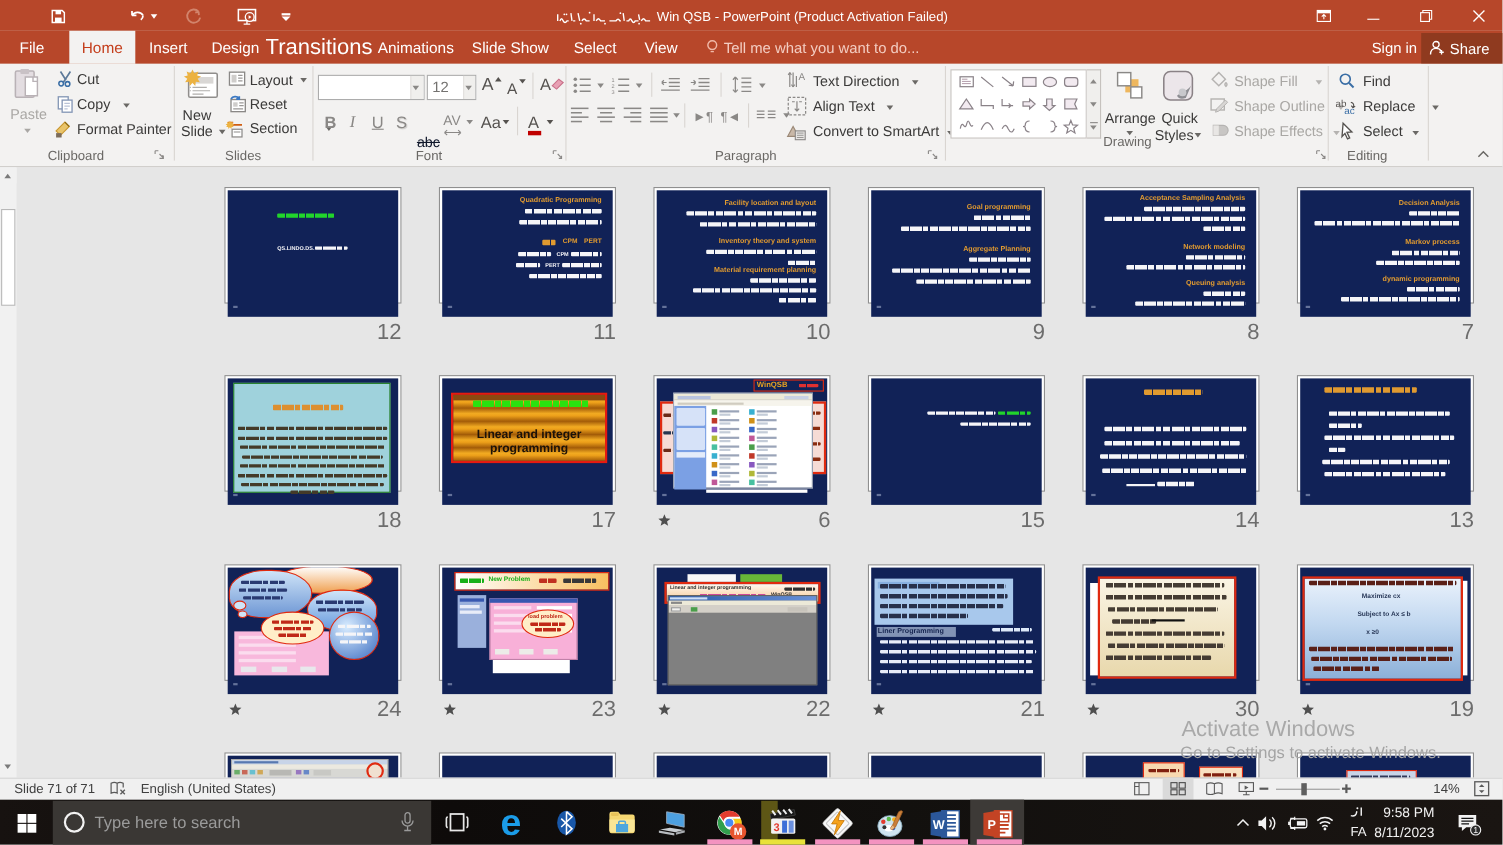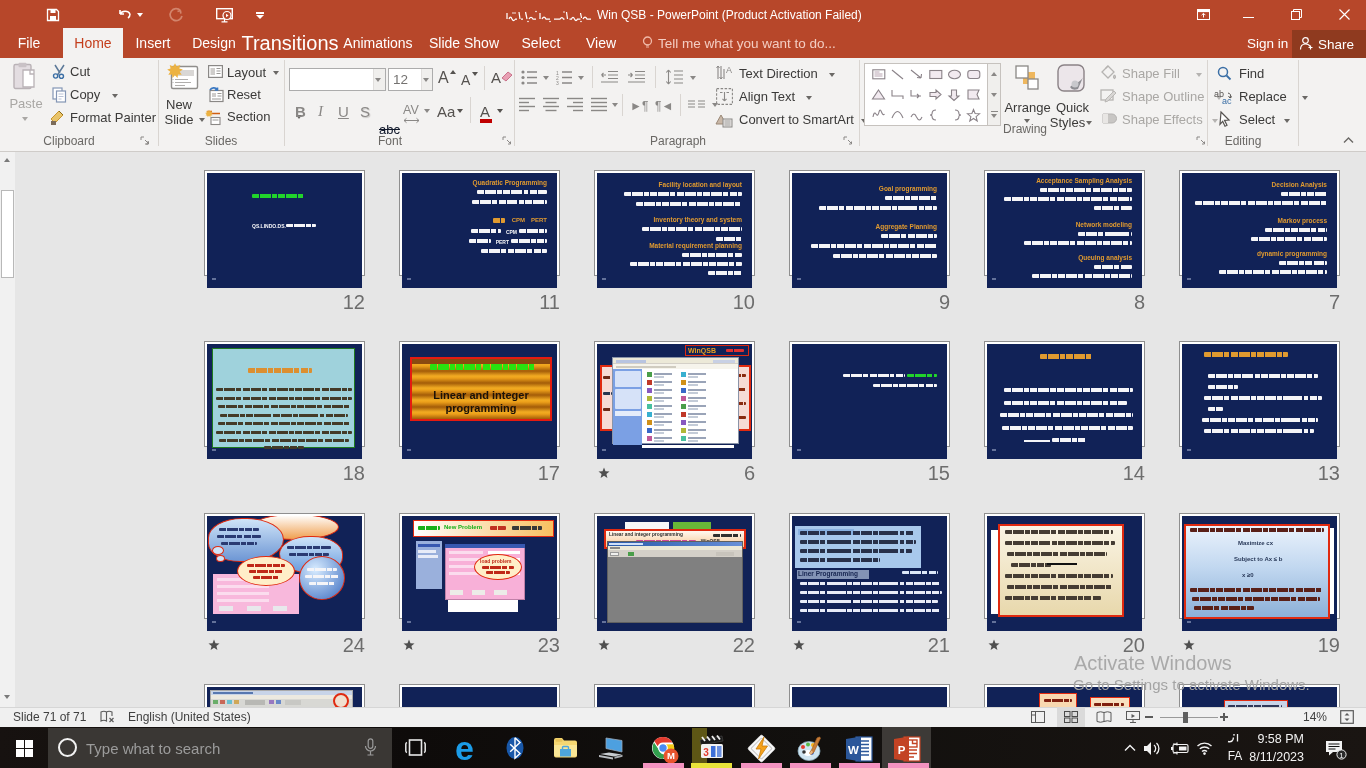--- a/index.html
+++ b/index.html
@@ -772,21 +772,21 @@
         <i class="dz" style="left:18px;top:14px;width:108px;height:3.5px;color:#453c33"></i>
         <i class="dz" style="left:18px;top:25px;width:110px;height:3.5px;color:#453c33"></i>
         <i class="dz" style="left:20px;top:36px;width:100px;height:3.5px;color:#453c33"></i>
         <i class="dz" style="left:24px;top:47px;width:40px;height:3.5px;color:#453c33"></i>
         <i class="dz" style="left:18px;top:58px;width:108px;height:3.5px;color:#453c33"></i>
         <i class="dz" style="left:20px;top:69px;width:106px;height:3.5px;color:#453c33"></i>
         <i class="dz" style="left:18px;top:80px;width:96px;height:3.5px;color:#453c33"></i>
         <i style="position:absolute;left:60px;top:47px;width:30px;height:1.5px;background:#111"></i>
       </div>
     </div>
-    <div class="num" style="left:984px;top:482px">20</div>
+    <div class="num" style="left:984px;top:482px">30</div>
     <svg style="left:988px;top:487px" width="12" height="12" viewBox="0 0 12 12">
       <path d="M6 0.5 l1.5 3.7 4 0.3 -3.1 2.6 1 3.9 -3.4 -2.2 -3.4 2.2 1 -3.9 -3.1 -2.6 4 -0.3 z" fill="#4f4f4f"></path>
     </svg>
 <div class="tw" style="left:1179px;top:361px">
       <div class="tc" style="background:#112257">
         <i style="position:absolute;left:5px;top:105px;width:4px;height:2px;background:rgba(170,180,210,0.55)"></i>
         <i style="position:absolute;left:146px;top:12px;width:6px;height:86px;background:#fff"></i>
         <div style="position:absolute;left:2px;top:8px;width:146px;height:95px;background:linear-gradient(180deg,#eaf2fc 0%,#c2d8f0 45%,#8cb0d8 100%);border:2px solid #e02a10"></div>
         <i class="dz" style="left:8px;top:12px;width:134px;height:3.5px;color:#5a2018"></i>
         <span style="position:absolute;left:56px;top:24px;font-size:6px;font-weight:bold;color:#283858;white-space:nowrap;">Maximize cx</span>
@@ -886,21 +886,21 @@
   </svg>
 <div class="ab" style="left:0;top:727px;width:1366px;height:41px;background:linear-gradient(90deg,#171210 0,#0e0b0a 30%,#12100e 60%,#1a1512 100%)"></div>
 <svg style="left:16px;top:740px" width="17" height="17" viewBox="0 0 17 17">
 <rect x="0" y="0" width="8" height="8" fill="#fff"></rect>
     <rect x="9" y="0" width="8" height="8" fill="#fff"></rect>
 <rect x="0" y="9" width="8" height="8" fill="#fff"></rect>
     <rect x="9" y="9" width="8" height="8" fill="#fff"></rect>
   </svg>
 <div class="ab" style="left:48px;top:728px;width:344px;height:40px;background:#3a3734"></div>
 <div class="ab" style="left:58px;top:738px;width:19px;height:19px;border:2.4px solid #f2f2f2;border-radius:50%"></div>
-<div class="ab" style="left:86px;top:740px;font-size:15px;color:#9b9b9b">Type what to search</div>
+<div class="ab" style="left:86px;top:740px;font-size:15px;color:#9b9b9b">Type here to search</div>
 <svg style="left:364px;top:738px" width="13" height="19" viewBox="0 0 13 19">
 <rect x="4.2" y="0.8" width="4.6" height="9.5" rx="2.3" fill="none" stroke="#9a9a9a" stroke-width="1.2"></rect>
 <path d="M1.5 8 a5 5 0 0 0 10 0 M6.5 13.5 v3 M3.5 17 h6" fill="none" stroke="#9a9a9a" stroke-width="1.2"></path>
   </svg>
 <svg style="left:405px;top:739px" width="21" height="17" viewBox="0 0 21 17">
 <rect x="4.5" y="1" width="12" height="15" fill="none" stroke="#e8e8e8" stroke-width="1.6"></rect>
 <path d="M2 3.5 q-1.2 0.5 -1.2 1.5 v7 q0 1 1.2 1.5 M19 3.5 q1.2 0.5 1.2 1.5 v7 q0 1 -1.2 1.5" fill="none" stroke="#e8e8e8" stroke-width="1.5"></path>
   </svg>
 <div class="ab" style="left:455px;top:731px;width:28px;height:34px;font-family:'Liberation Sans',sans-serif;font-weight:bold;font-size:34px;color:#1b9ce8;line-height:34px">e</div>
 <svg style="left:504px;top:736px" width="22" height="24" viewBox="0 0 22 24">

